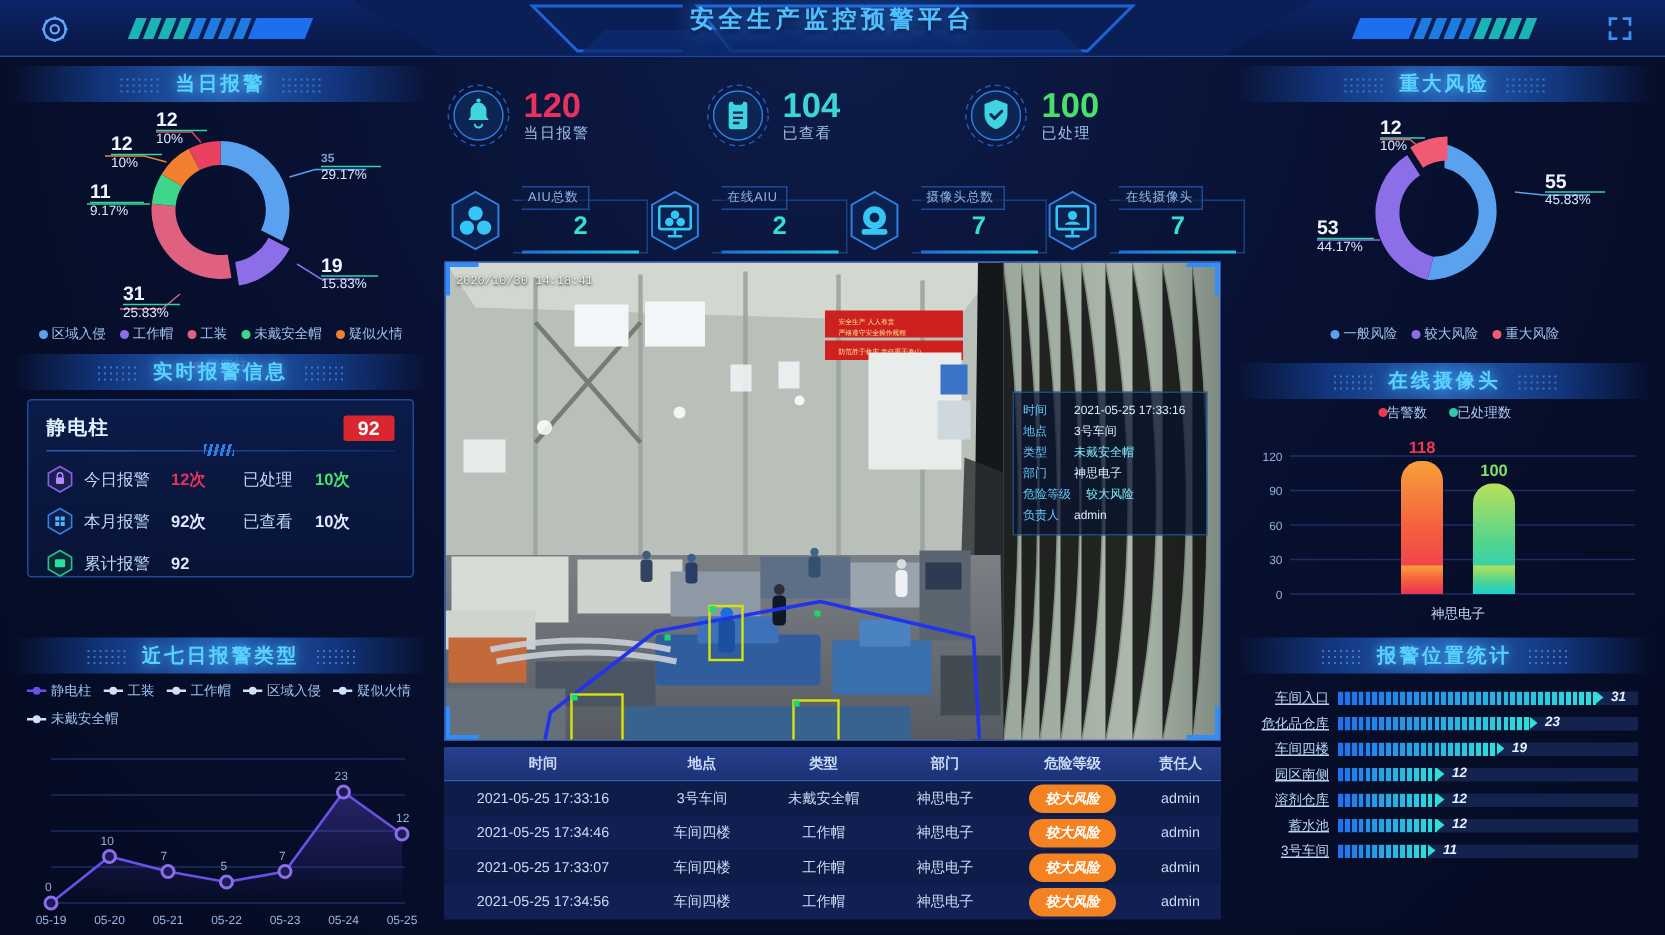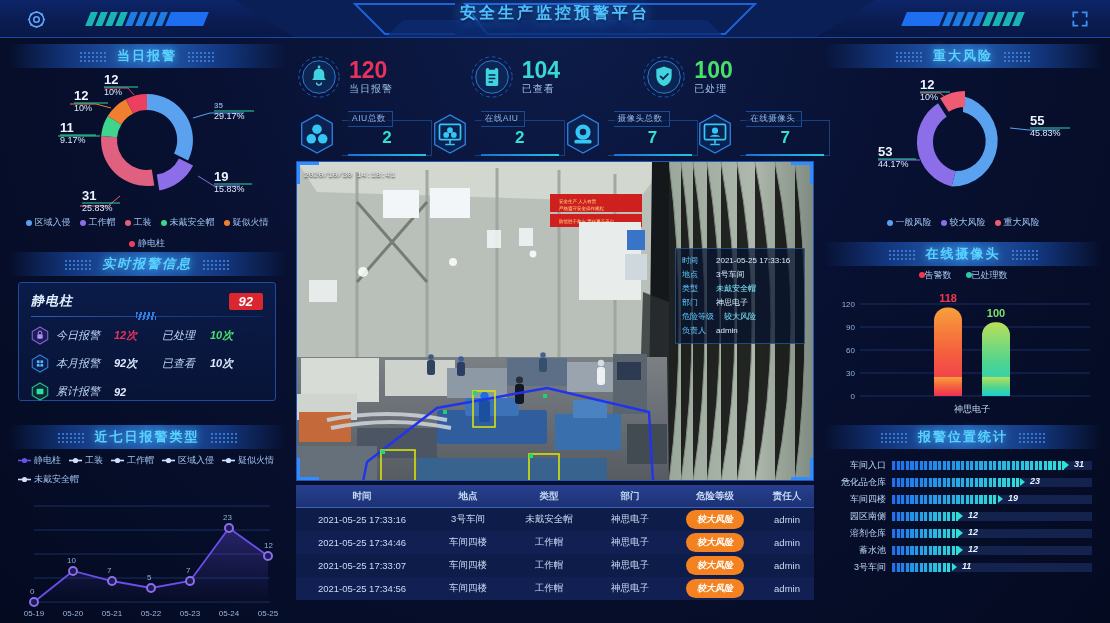--- a/index.html
+++ b/index.html
@@ -87,21 +87,21 @@
   .rate { width:48px; height:48px; border-radius:50%;
     background: radial-gradient(circle at 35% 30%, #5ee08a, #2bb85f 70%, #16a34a);
     box-shadow:0 0 14px rgba(45,200,110,.6); display:flex; flex-direction:column;
     align-items:center; justify-content:center; color:#fff; }
   .rate .rv { font-size:17px; font-weight:bold; line-height:1; }
   .rate .rv sup { font-size:8px; }
   .rate .rl { font-size:7px; opacity:.92; margin-top:1px; }
   .ratewrap { width:70px; height:62px; display:flex; align-items:center; justify-content:center;
     border-radius:50%; }
 
-  .devrow { display:flex; gap:13px; height:46px; margin-top:3px; }
+  .devrow { display:flex; gap:13px; height:46px; margin-top:16px; }
   .dev { flex:1; position:relative; height:46px; }
   .dev .hexic { position:absolute; left:0; top:2px; width:42px; height:42px; }
   .dev .dlab { position:absolute; left:52px; top:0px; font-size:8.5px; color:#8fb4e4;
     border:1px solid #1c4a96; border-left:none; padding:1px 6px 1px 4px;
     background:rgba(10,26,68,.6); letter-spacing:.5px; }
   .dev .dnum { position:absolute; left:52px; top:17px; width:78px; text-align:center;
     font-size:17px; font-weight:bold; color:#34e0d0; }
   .dev .dline { position:absolute; left:52px; bottom:1px; width:78px; height:2px;
     background:linear-gradient(90deg,#1b6fd8,#23c4e0); }
   .dev .dbox { position:absolute; left:46px; top:9px; width:90px; height:36px;
@@ -133,21 +133,21 @@
   .risk { display:inline-block; background:#f58220; color:#fff; font-weight:bold;
     border-radius:11px; padding:3px 11px; font-size:9px; }
 
   
   .right { right:8px; width:278px; }
   .barchart { position:relative; width:278px; height:138px; }
   .blegend { display:flex; justify-content:center; gap:14px; font-size:9px; color:#a9c8ef;
     margin-top:3px; }
   .locs { padding:8px 10px 0 10px; }
   .loc { display:flex; align-items:center; height:17px; font-size:9px; }
-  .loc .lname { width:52px; text-align:right; color:#bcd6f7; margin-right:6px; flex:none; }
+  .loc .lname { width:52px; text-align:right; color:#bcd6f7; margin-right:6px; flex:none;text-decoration:underline; }
   .loc .track { position:relative; flex:1; height:9px; background:#14224e; }
   .loc .fill { position:absolute; left:0; top:0; height:9px;
     background-image: linear-gradient(90deg,#1f6ff0,#2fe0d6);
     -webkit-mask-image: repeating-linear-gradient(90deg,#000 0 3.2px, transparent 3.2px 4.6px);
     mask-image: repeating-linear-gradient(90deg,#000 0 3.2px, transparent 3.2px 4.6px); }
   .loc .arrow { position:absolute; top:0; width:0; height:0;
     border-top:4.5px solid transparent; border-bottom:4.5px solid transparent;
     border-left:5px solid #2fe0d6; }
   .loc .lval { position:absolute; top:-2px; font-size:9px; font-weight:bold; color:#e6f2ff; }
 
@@ -292,21 +292,21 @@
           <i class="dot" style="background:#f08030"></i>
           <span>疑似火情</span>
         </span>
       <span class="li">
           <i class="dot" style="background:#ec4060"></i>
           <span>静电柱</span>
         </span>
     </div>
   </div>
 
-  <div class="panel left" style="top:252px;font-style:italic;">
+  <div class="panel left" style="top:236px;">
     <div class="ptitle">
       <span class="dots"></span>
       <span class="txt">实时报警信息</span>
       <span class="dots"></span>
     </div>
     <div class="rtcard">
       <div class="rt-head">
         <span class="rt-name">静电柱</span>
         <span class="rt-badge">92</span>
       </div>

